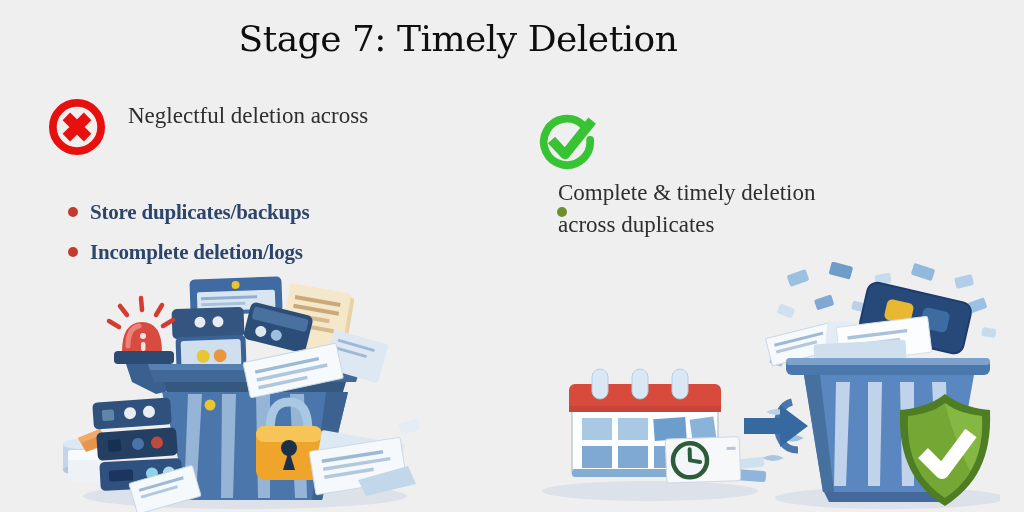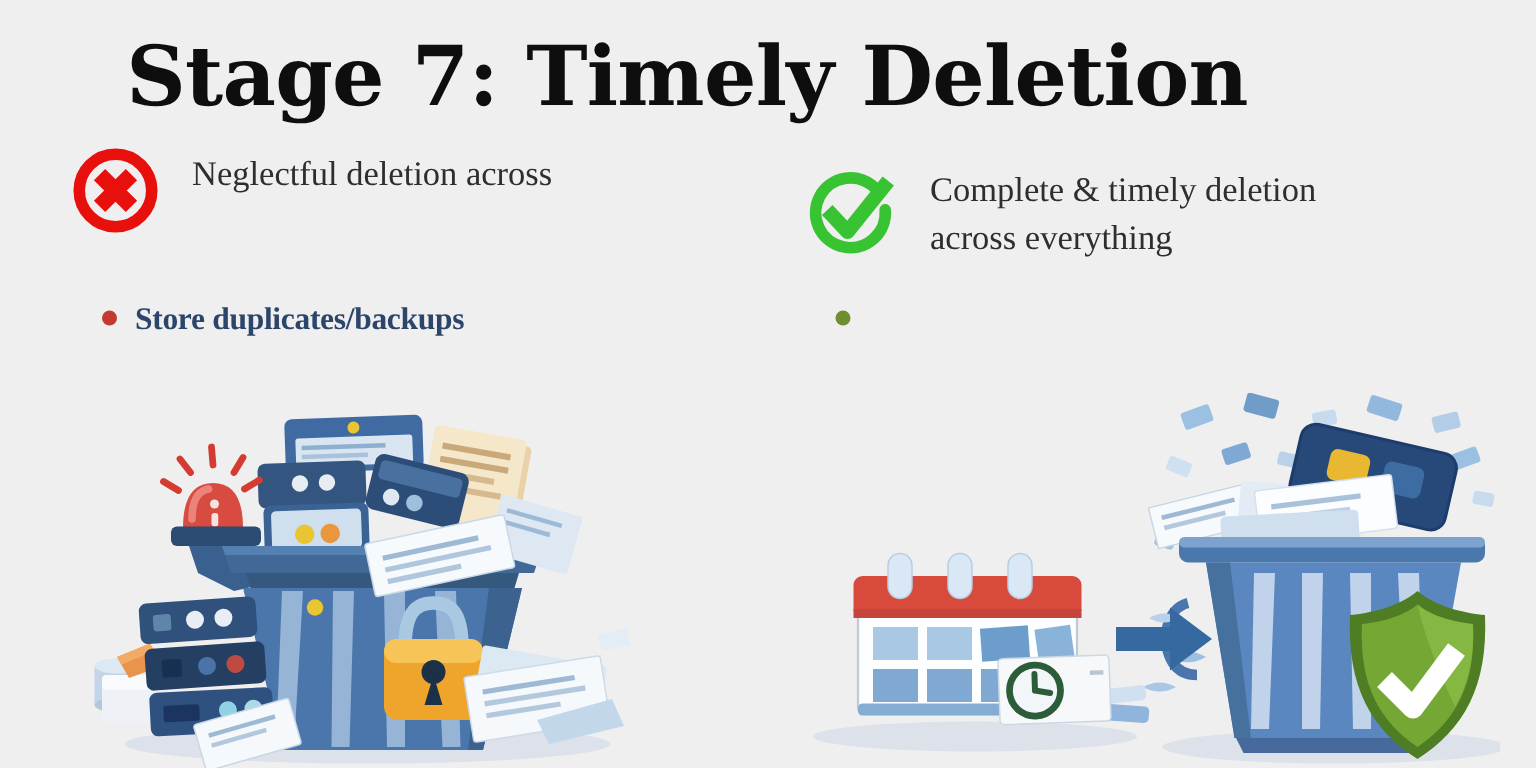--- a/index.html
+++ b/index.html
@@ -9,28 +9,28 @@
     width: 1024px; height: 512px;
     background: #f0eff0;
     font-family: "Liberation Sans", sans-serif;
     overflow: hidden;
   }
   .page-title {
     position: absolute;
     top: 18px; left: 0; width: 916px;
     text-align: center;
     font-family: "DejaVu Serif", "Liberation Serif", serif;
-    font-weight: bold;
-    font-size: 55px;
+    font-weight: normal;
+    font-size: 36px;
     letter-spacing: -0.5px;
     color: #0e0e0e;
   }
   .col-header { position: absolute; display: flex; align-items: flex-start; }
   .col-header.bad  { left: 48px;  top: 98px; text-align: center; }
-  .col-header.good { left: 536px; top: 109px; }
+  .col-header.good { left: 536px; top: 109px; flex-direction: column; }
   .hdr-icon { flex: 0 0 auto; }
   .hdr-text {
     font-family: "Liberation Serif", serif;
     font-size: 23px;
     line-height: 32px;
     color: #2e2e2e;
     margin-left: 22px;
     margin-top: 2px;
   }
   .bullets { position: absolute; list-style: none; }
@@ -73,28 +73,32 @@
 
 <div class="col-header good">
   <span class="hdr-icon">
     <svg width="62" height="62" viewBox="0 0 64 64">
       <path d="M55.9 31.9 A24 24 0 1 1 49 17" fill="none" stroke="#38c332" stroke-width="8" stroke-linecap="round"></path>
       <path d="M16 32 L30 47 L58 12" fill="none" stroke="#38c332" stroke-width="10" stroke-linecap="butt" stroke-linejoin="round"></path>
     </svg>
   </span>
   <div class="hdr-text">
     <div>Complete &amp; timely deletion</div>
-    <div>across everything</div>
+    <div>across duplicates</div>
   </div>
 </div>
 
 <ul class="bullets bad">
   <li>
     <span class="dot bad"></span>
     <span class="bullet-text">Store duplicates/backups</span>
+  </li>
+  <li>
+    <span class="dot bad"></span>
+    <span class="bullet-text">Incomplete deletion/logs</span>
   </li>
 </ul>
 
 <ul class="bullets good">
   <li>
     <span class="dot good"></span>
   </li>
 </ul>
 
 <svg class="illus left" viewBox="0 0 360 240">

